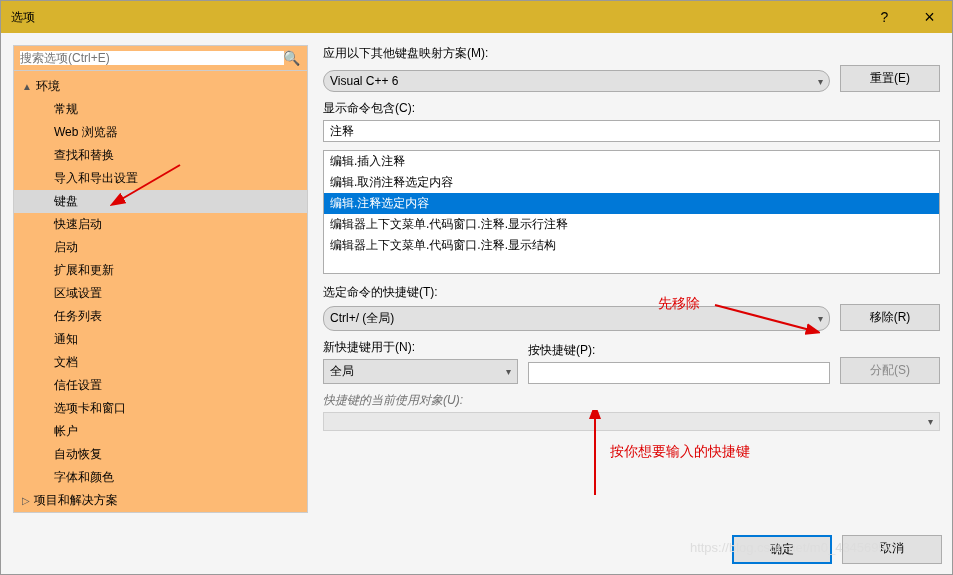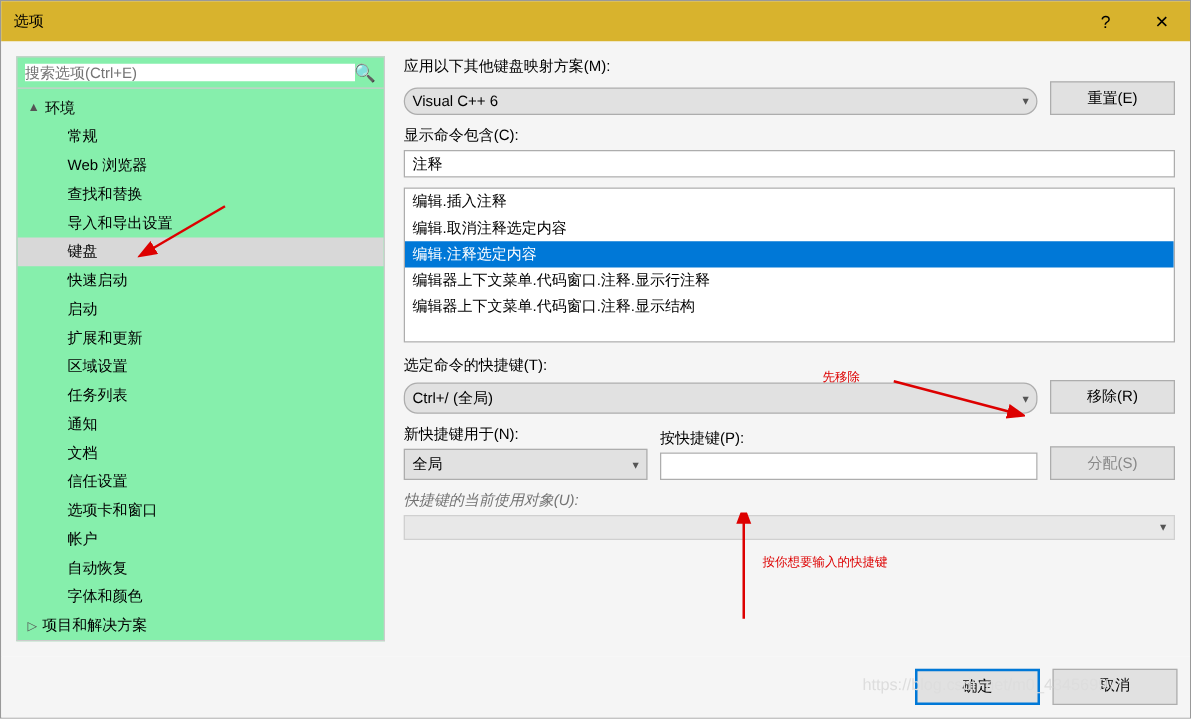--- a/index.html
+++ b/index.html
@@ -3,21 +3,21 @@
   <meta charset="utf-8">
   <style>
     * { box-sizing: border-box; margin: 0; padding: 0; font-family: "Microsoft YaHei", sans-serif; font-size: 12px; }
     body { width: 953px; height: 575px; background: #fff; position: relative; }
     .dialog { width: 953px; height: 575px; border: 1px solid #999; display: flex; flex-direction: column; }
     .titlebar { background: #d8b32d; height: 40px; display: flex; align-items: center; padding-left: 10px; position: relative; }
     .titlebar-title { font-size: 12px; }
     .titlebar-right { position: absolute; right: 0; display: flex; height: 100%; }
     .titlebar-btn { width: 45px; display: flex; align-items: center; justify-content: center; font-size: 14px; cursor: pointer; }
     .content { flex: 1; display: flex; padding: 12px; gap: 15px; background: #f5f5f5; }
-    .left-panel { width: 295px; border: 1px solid #ccc; background: #86efac; display: flex; flex-direction: column; }
+    .left-panel { width: 295px; border: 1px solid #ccc; background: #fdba74; display: flex; flex-direction: column; }
     .search-box { border-bottom: 1px solid #ccc; display: flex; align-items: center; padding: 4px 6px; }
     .search-input { border: none; outline: none; flex: 1; font-size: 12px; color: #888; }
     .search-icon { color: #666; font-size: 14px; }
     .tree { flex: 1; overflow: auto; padding-top: 4px; }
     .tree-parent { padding: 3px 8px; display: flex; align-items: center; gap: 4px; cursor: default; }
     .tree-item { padding: 3px 8px 3px 40px; cursor: default; }
     .tree-item.selected { background: #d8d8d8; }
     .right-panel { flex: 1; display: flex; flex-direction: column; }
     .form-row { margin-bottom: 8px; }
     .label { margin-bottom: 3px; display: block; }
@@ -27,21 +27,21 @@
     .btn { border: 1px solid #adadad; background: #e1e1e1; padding: 4px 20px; text-align: center; cursor: pointer; min-width: 100px; }
     .btn.disabled { color: #888; }
     .btn.primary { border: 2px solid #0078d7; }
     .text-input { border: 1px solid #adadad; background: #fff; padding: 3px 6px; width: 100%; }
     .listbox { border: 1px solid #adadad; background: #fff; height: 124px; overflow-y: scroll; }
     .listbox-item { padding: 2px 6px; cursor: default; }
     .listbox-item.selected { background: #0078d7; color: #fff; }
     .disabled-section .label { color: #737373; font-style: italic; }
     .disabled-select { border: 1px solid #d0d0d0; background: #e8e8e8; padding: 3px 6px; display: flex; justify-content: space-between; color: #888; }
     .footer { padding: 10px; display: flex; justify-content: flex-end; gap: 10px; background: #f5f5f5; }
-    .annotation { position: absolute; color: #d00; font-size: 10px; pointer-events: none; text-align: center; }
+    .annotation { position: absolute; color: #d00; font-size: 14px; pointer-events: none; text-align: center; }
     .arrow-svg { position: absolute; pointer-events: none; }
     .watermark { position: absolute; bottom: 20px; right: 60px; color: #ddd; font-size: 13px; }
     .chev { font-size: 10px; color: #555; }
   </style>
 </head>
 <body>
 
 <div class="dialog">
   <div class="titlebar">
     <span class="titlebar-title">选项</span>

